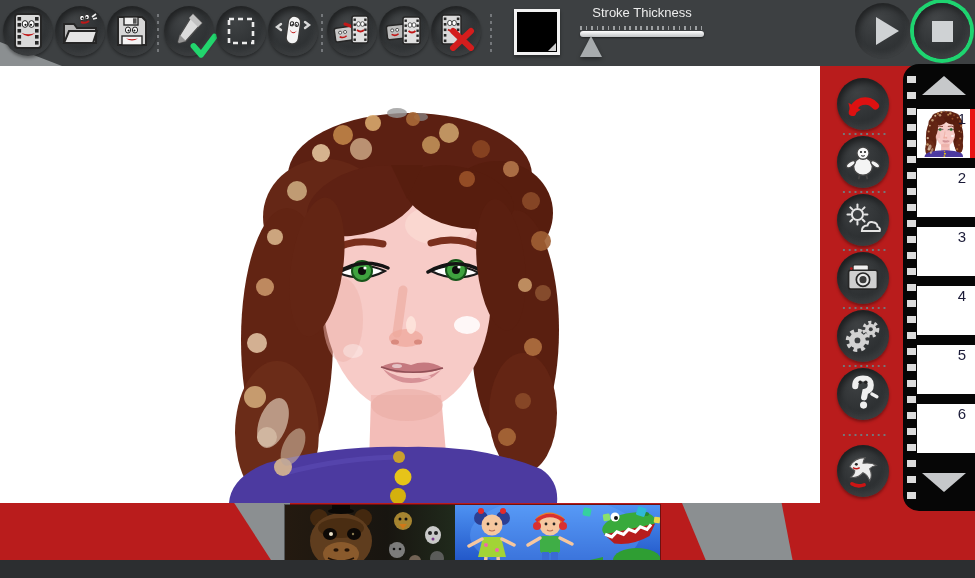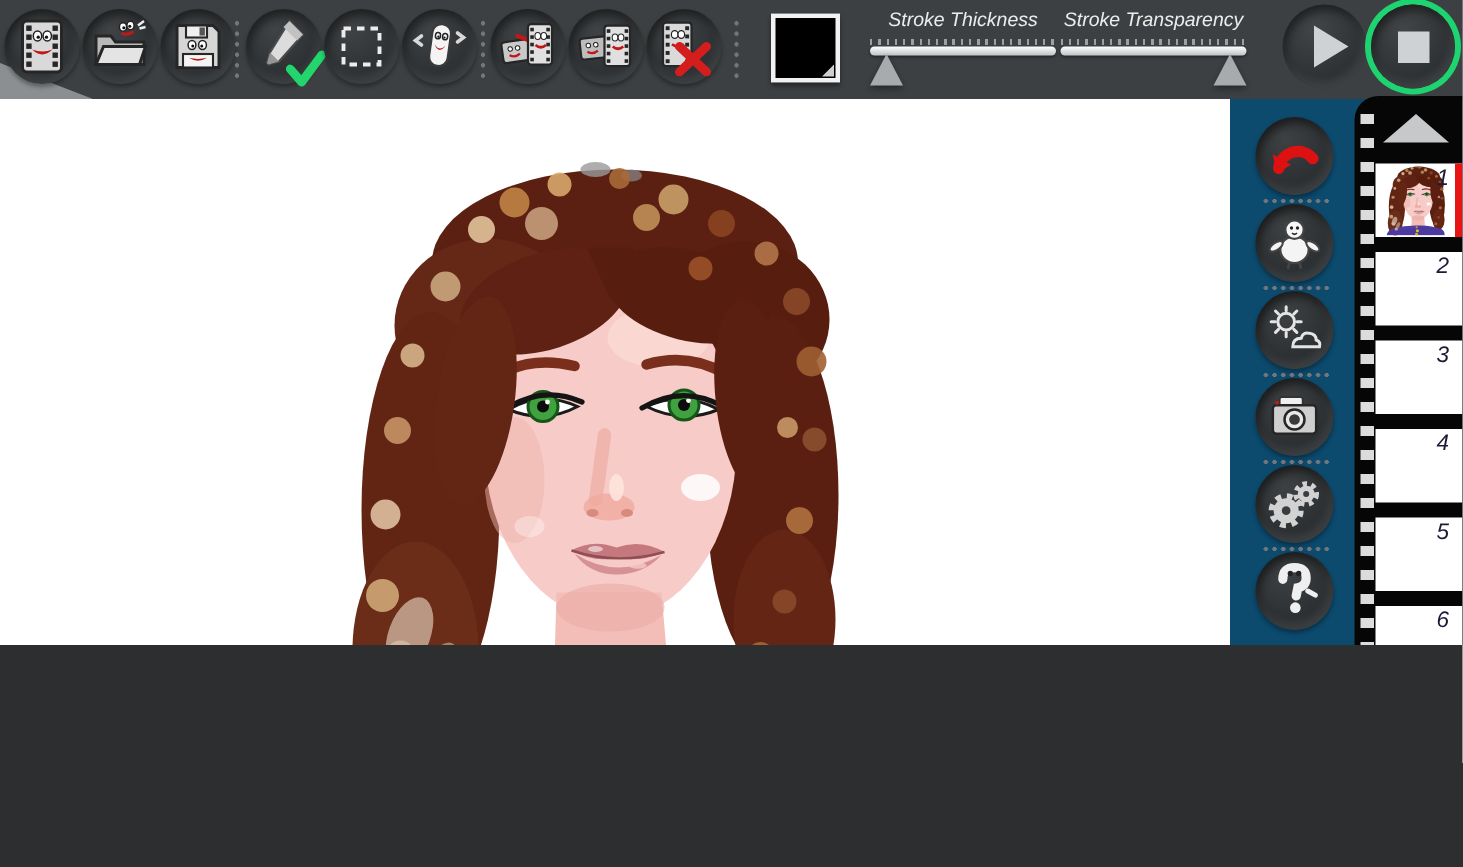--- a/index.html
+++ b/index.html
@@ -1,18 +1,18 @@
 <!DOCTYPE html>
 <html><head>
 <meta charset="utf-8">
 <style>
   * { margin:0; padding:0; box-sizing:border-box; }
   html,body { width:975px; height:578px; overflow:hidden; }
   body { font-family:"Liberation Sans", sans-serif; background:#2c2e30; }
-  .app { position:relative; width:975px; height:430px; background:#0c4a6e; overflow:hidden;font-style:italic; }
+  .app { position:relative; width:975px; height:560px; background:#b91c1c; overflow:hidden; }
 
   
   .diag { position:absolute; background:#8b8f91; }
   .diag-topleft { left:0; top:36px; width:62px; height:30px; clip-path:polygon(0 20%,100% 100%,0 100%); }
   .diag-swatch { left:555px; top:0; width:70px; height:66px; background:#585c5e; clip-path:polygon(55% 0,100% 0,45% 100%,0 100%); }
   .diag-topright { left:820px; top:0; width:30px; height:66px; background:#303335; clip-path:polygon(0 0,100% 0,40% 100%,0 100%); }
   .diag-botleft { left:228px; top:503px; width:62px; height:75px; clip-path:polygon(10% 0,100% 0,100% 100%,88% 100%); }
   .diag-botright { left:676px; top:503px; width:120px; height:75px; clip-path:polygon(5% 0,88% 0,100% 100%,31% 100%); }
 
   
@@ -256,27 +256,20 @@
       <div class="corner"></div>
     </div>
 
     <div class="slider" style="left:580px">
       <div class="lbl">Stroke Thickness</div>
       <div class="ticks"></div>
       <div class="track">
         <div class="handle" style="left:0%"></div>
       </div>
     </div>
-    <div class="slider" style="left:707px">
-      <div class="lbl">Stroke Transparency</div>
-      <div class="ticks"></div>
-      <div class="track">
-        <div class="handle" style="left:calc(90% - 10px)"></div>
-      </div>
-    </div>
 
     <div class="pbtn" style="left:855px">
       <div class="play-tri"></div>
     </div>
     <div class="pbtn highlight" style="left:914px">
       <div class="stop-sq"></div>
     </div>
   </div>
 
   <div class="canvas">

